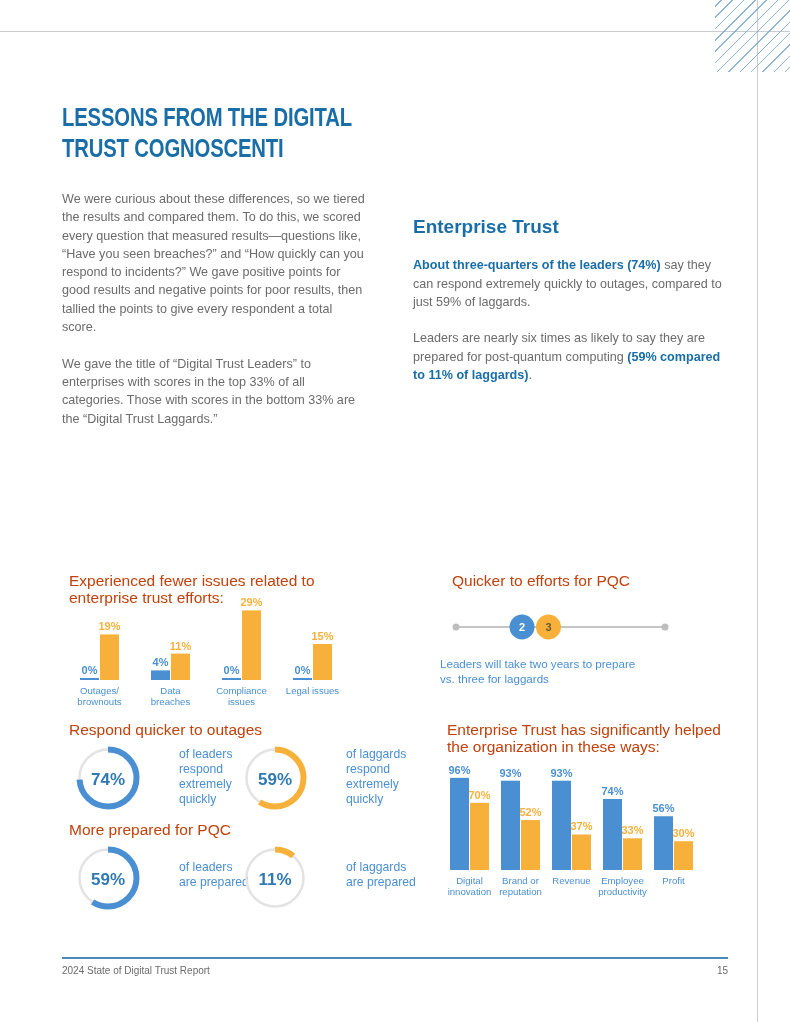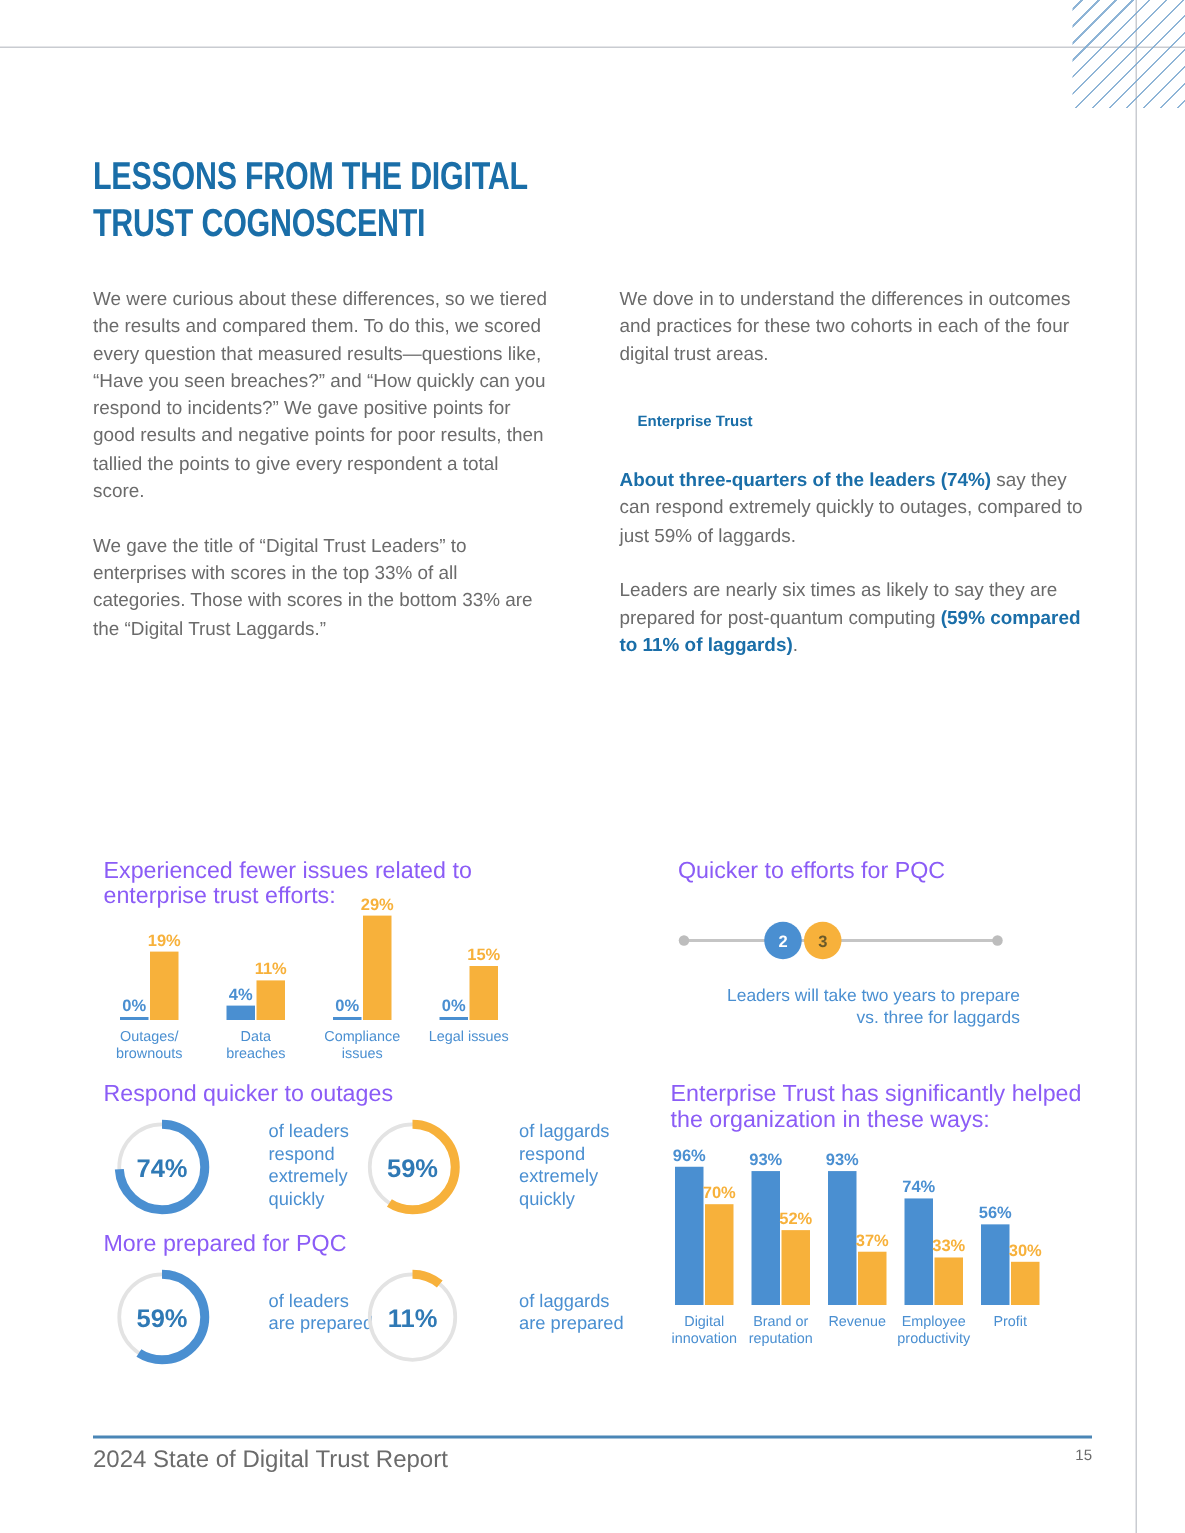--- a/index.html
+++ b/index.html
@@ -11,53 +11,52 @@
     .hatch { left: 715px; top: 0; width: 75px; height: 72px;
              background: repeating-linear-gradient(135deg, transparent 0 4px, #7aa7cf 4px 5px, transparent 5px 8px); opacity: .85; }
     .title { left: 62px; top: 102px; font-family: "Liberation Sans", sans-serif; font-weight: bold;
              font-size: 26px; line-height: 31px; color: #1a6ea8; transform: scaleX(0.78); transform-origin: left top;
              letter-spacing: -0.2px; width: 420px; }
     .body-text { font-size: 12.6px; line-height: 18.3px; color: #6b6b6b; }
     .body-text p { margin: 0 0 18.3px 0; }
     .col-left { left: 62px; top: 190px; width: 305px; }
     .col-right { left: 413px; top: 190px; width: 320px; }
     .hl { color: #1a6ea8; font-weight: bold; }
-    .sub-h { color: #1a6ea8; font-weight: bold; font-size: 10px; margin: 28px 0 20px 12px; }
-    .chart-title { color: #8b5cf6; font-size: 15.5px; line-height: 17px; }
+    .sub-h { color: #1a6ea8; font-weight: bold; font-size: 19px; margin: 28px 0 20px 0; }
+    .chart-title { color: #c2410c; font-size: 15.5px; line-height: 17px; }
     .blue { fill: #4a8fd1; }
     .orange { fill: #f7b13b; }
     .lbl-blue { fill: #4a8fd1; font-weight: bold; font-size: 11px; font-family: "Liberation Sans", sans-serif; }
     .lbl-orange { fill: #f7b13b; font-weight: bold; font-size: 11px; font-family: "Liberation Sans", sans-serif; }
     .cat { fill: #4a8fd1; font-size: 9.6px; font-family: "Liberation Sans", sans-serif; }
     .donut-txt { fill: #2f79b5; font-weight: bold; font-size: 17px; font-family: "Liberation Sans", sans-serif; }
     .donut-desc { color: #4a8fd1; font-size: 12.2px; line-height: 15px; margin-left: 32px; }
-    .pqc-note { color: #4a8fd1; font-size: 11.6px; line-height: 15px; text-align: right; }
+    .pqc-note { color: #4a8fd1; font-size: 11.6px; line-height: 15px; text-align: left; }
     .footer-rule { left: 62px; top: 957px; width: 666px; height: 2px; background: #4a86b6; }
-    .footer-text { left: 62px; top: 965px; font-size: 16px; color: #6b6b6b; }
+    .footer-text { left: 62px; top: 965px; font-size: 10px; color: #6b6b6b; }
     .page-num { left: 700px; top: 965px; width: 28px; text-align: right; font-size: 10px; color: #6b6b6b; }
   </style>
 </head>
 <body>
 
 <div class="abs top-rule"></div>
 <div class="abs right-rule"></div>
 <div class="abs hatch"></div>
 
 <div class="abs title">
   <div>LESSONS FROM THE DIGITAL</div>
   <div>TRUST COGNOSCENTI</div>
 </div>
 
 <div class="abs col-left body-text">
   <p>We were curious about these differences, so we tiered the results and compared them. To do this, we scored every question that measured results—questions like, “Have you seen breaches?” and “How quickly can you respond to incidents?” We gave positive points for good results and negative points for poor results, then tallied the points to give every respondent a total score.</p>
   <p>We gave the title of “Digital Trust Leaders” to enterprises with scores in the top 33% of all categories. Those with scores in the bottom 33% are the “Digital Trust Laggards.”</p>
 </div>
 
 <div class="abs col-right body-text">
-  <p>We dove in to understand the differences in outcomes and practices for these two cohorts in each of the four digital trust areas.</p>
   <div class="sub-h">Enterprise Trust</div>
   <p><span class="hl">About three-quarters of the leaders (74%)</span><span> say they can respond extremely quickly to outages, compared to just 59% of laggards.</span></p>
   <p><span>Leaders are nearly six times as likely to say they are prepared for post-quantum computing </span><span class="hl">(59% compared to 11% of laggards)</span><span>.</span></p>
 </div>
 
 <div class="abs chart-title" style="left:69px; top:572px; width:280px;">Experienced fewer issues related to enterprise trust efforts:</div>
 <svg class="abs" id="issues-chart" style="left:60px; top:590px;" width="300" height="120">
     <rect x="20" y="88" width="19" height="2" class="blue"></rect>
     <text x="29.5" y="84" text-anchor="middle" class="lbl-blue">0%</text>
     <rect x="40" y="44.400000000000006" width="19" height="45.599999999999994" class="orange"></rect>

